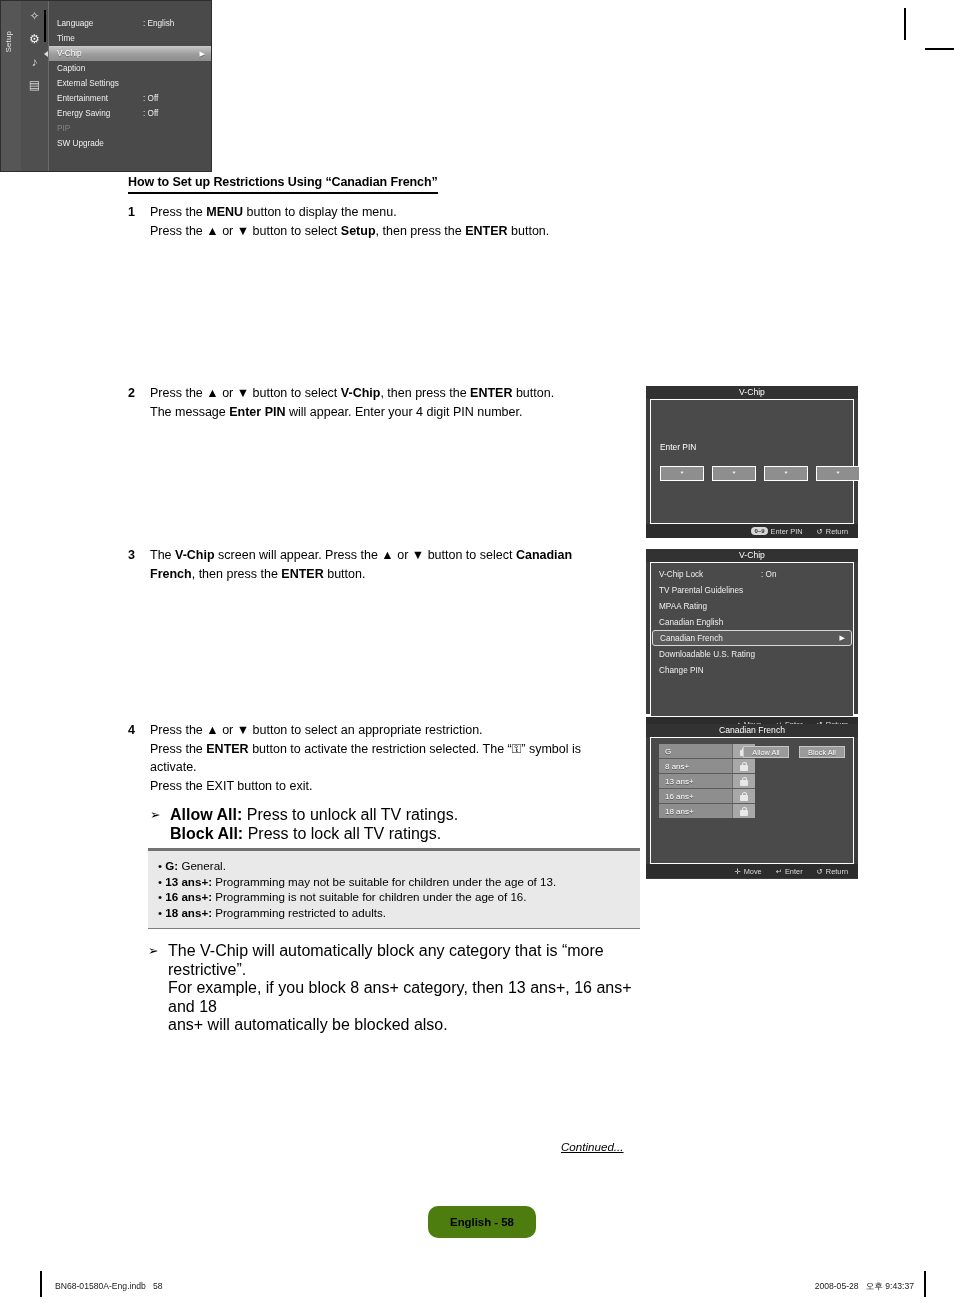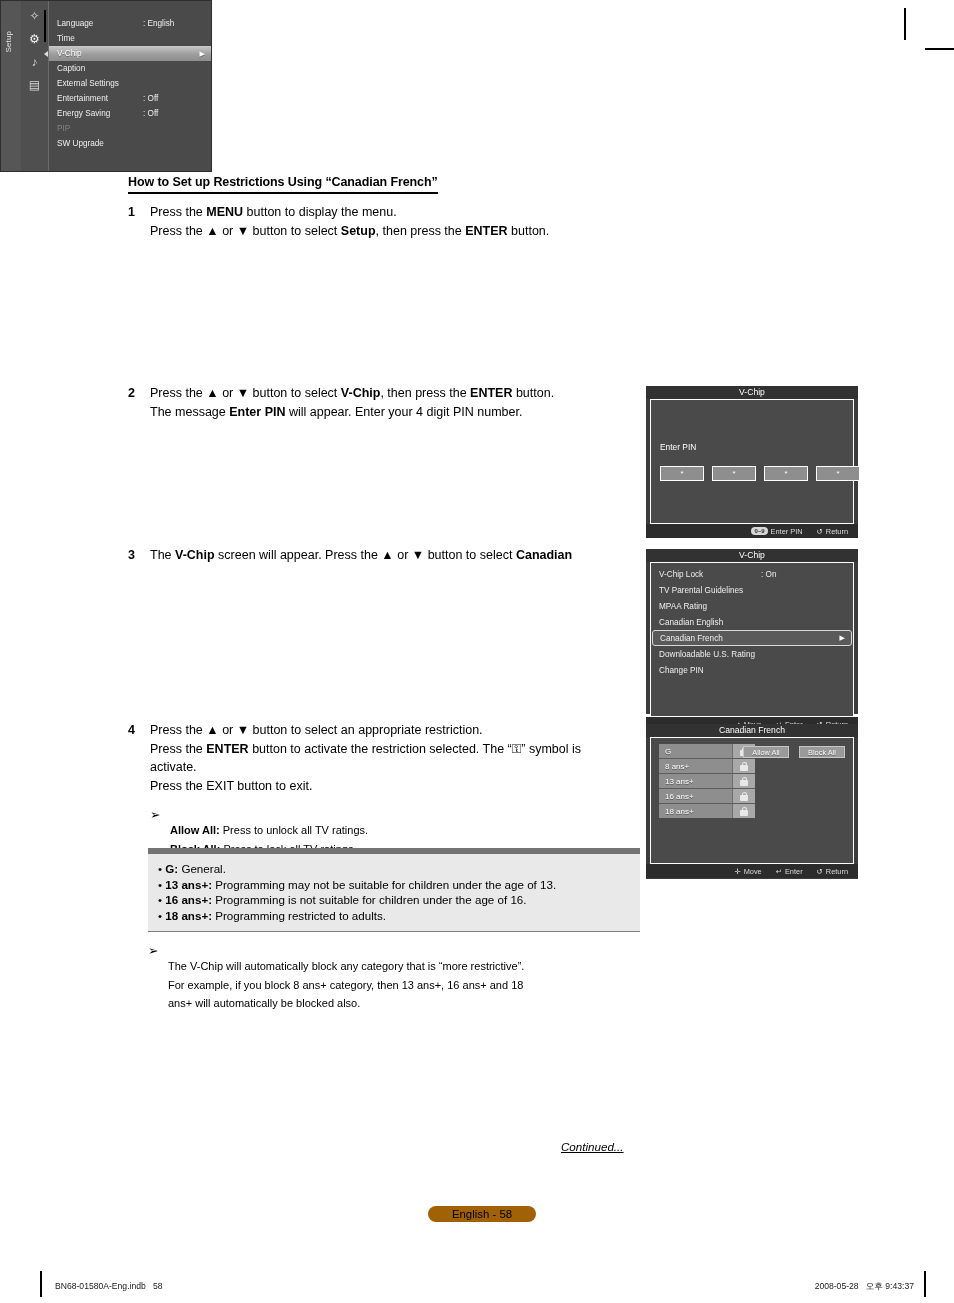--- a/index.html
+++ b/index.html
@@ -74,33 +74,32 @@
     display: flex;
     margin-top: 11px;
   }
   .bullet-arrow {
     flex: 0 0 20px;
     font-size: 12.5px;
     line-height: 18.5px;
   }
   .bullet-text {
     flex: 1 1 auto;
-    font-size: 11px;
+    font-size: 16px;
     line-height: 18.5px;
-    margin-top: 15px;
   }
 
   
   .note-box {
     position: absolute;
     left: 148px;
     top: 848px;
     width: 492px;
     background: #e9e9e9;
-    border-top: 6px solid #737373;
+    border-top: 3px solid #737373;
     border-bottom: 1px solid #7d7d7d;
     padding: 7px 10px 8px 10px;
     box-sizing: border-box;
   }
   .note-line {
     font-size: 11.6px;
     line-height: 15.6px;
     white-space: nowrap;
   }
   .note-line b { font-weight: bold; }
@@ -373,28 +372,28 @@
     top: 1140px;
     font-size: 11.6px;
     font-style: italic;
     text-decoration: underline;
   }
   .page-badge {
     position: absolute;
     left: 428px;
     top: 1206px;
     width: 108px;
-    height: 16px;
-    background: #a16207;
+    height: 32px;
+    background: #4d7c0f;
     border-radius: 10px;
     display: flex;
     align-items: center;
     justify-content: center;
     font-size: 11.4px;
-    font-weight: normal;
+    font-weight: bold;
     color: #000;
   }
   .footline-left {
     position: absolute;
     left: 55px;
     top: 1281px;
     font-size: 8.6px;
     color: #1a1a1a;
     white-space: pre;
   }
@@ -450,20 +449,21 @@
     <div class="step-body">
       <p class="para">Press the <span class="tri">▲</span> or <span class="tri">▼</span> button to select <b>V-Chip</b>, then press the <b>ENTER</b> button.</p>
       <p class="para">The message <b>Enter PIN</b> will appear. Enter your 4 digit PIN number.</p>
     </div>
   </div>
 
   <div class="step" style="left:128px; top:546px;">
     <div class="step-num">3</div>
     <div class="step-body">
       <p class="para">The <b>V-Chip</b> screen will appear. Press the <span class="tri">▲</span> or <span class="tri">▼</span> button to select <b>Canadian</b></p>
+      <p class="para"><b>French</b>, then press the <b>ENTER</b> button.</p>
     </div>
   </div>
 
   <div class="step" style="left:128px; top:721px;">
     <div class="step-num">4</div>
     <div class="step-body">
       <p class="para">Press the <span class="tri">▲</span> or <span class="tri">▼</span> button to select an appropriate restriction.</p>
       <p class="para">Press the <b>ENTER</b> button to activate the restriction selected. The “⚿” symbol is</p>
       <p class="para">activate.</p>
       <p class="para spacer-para">Press the EXIT button to exit.</p>

